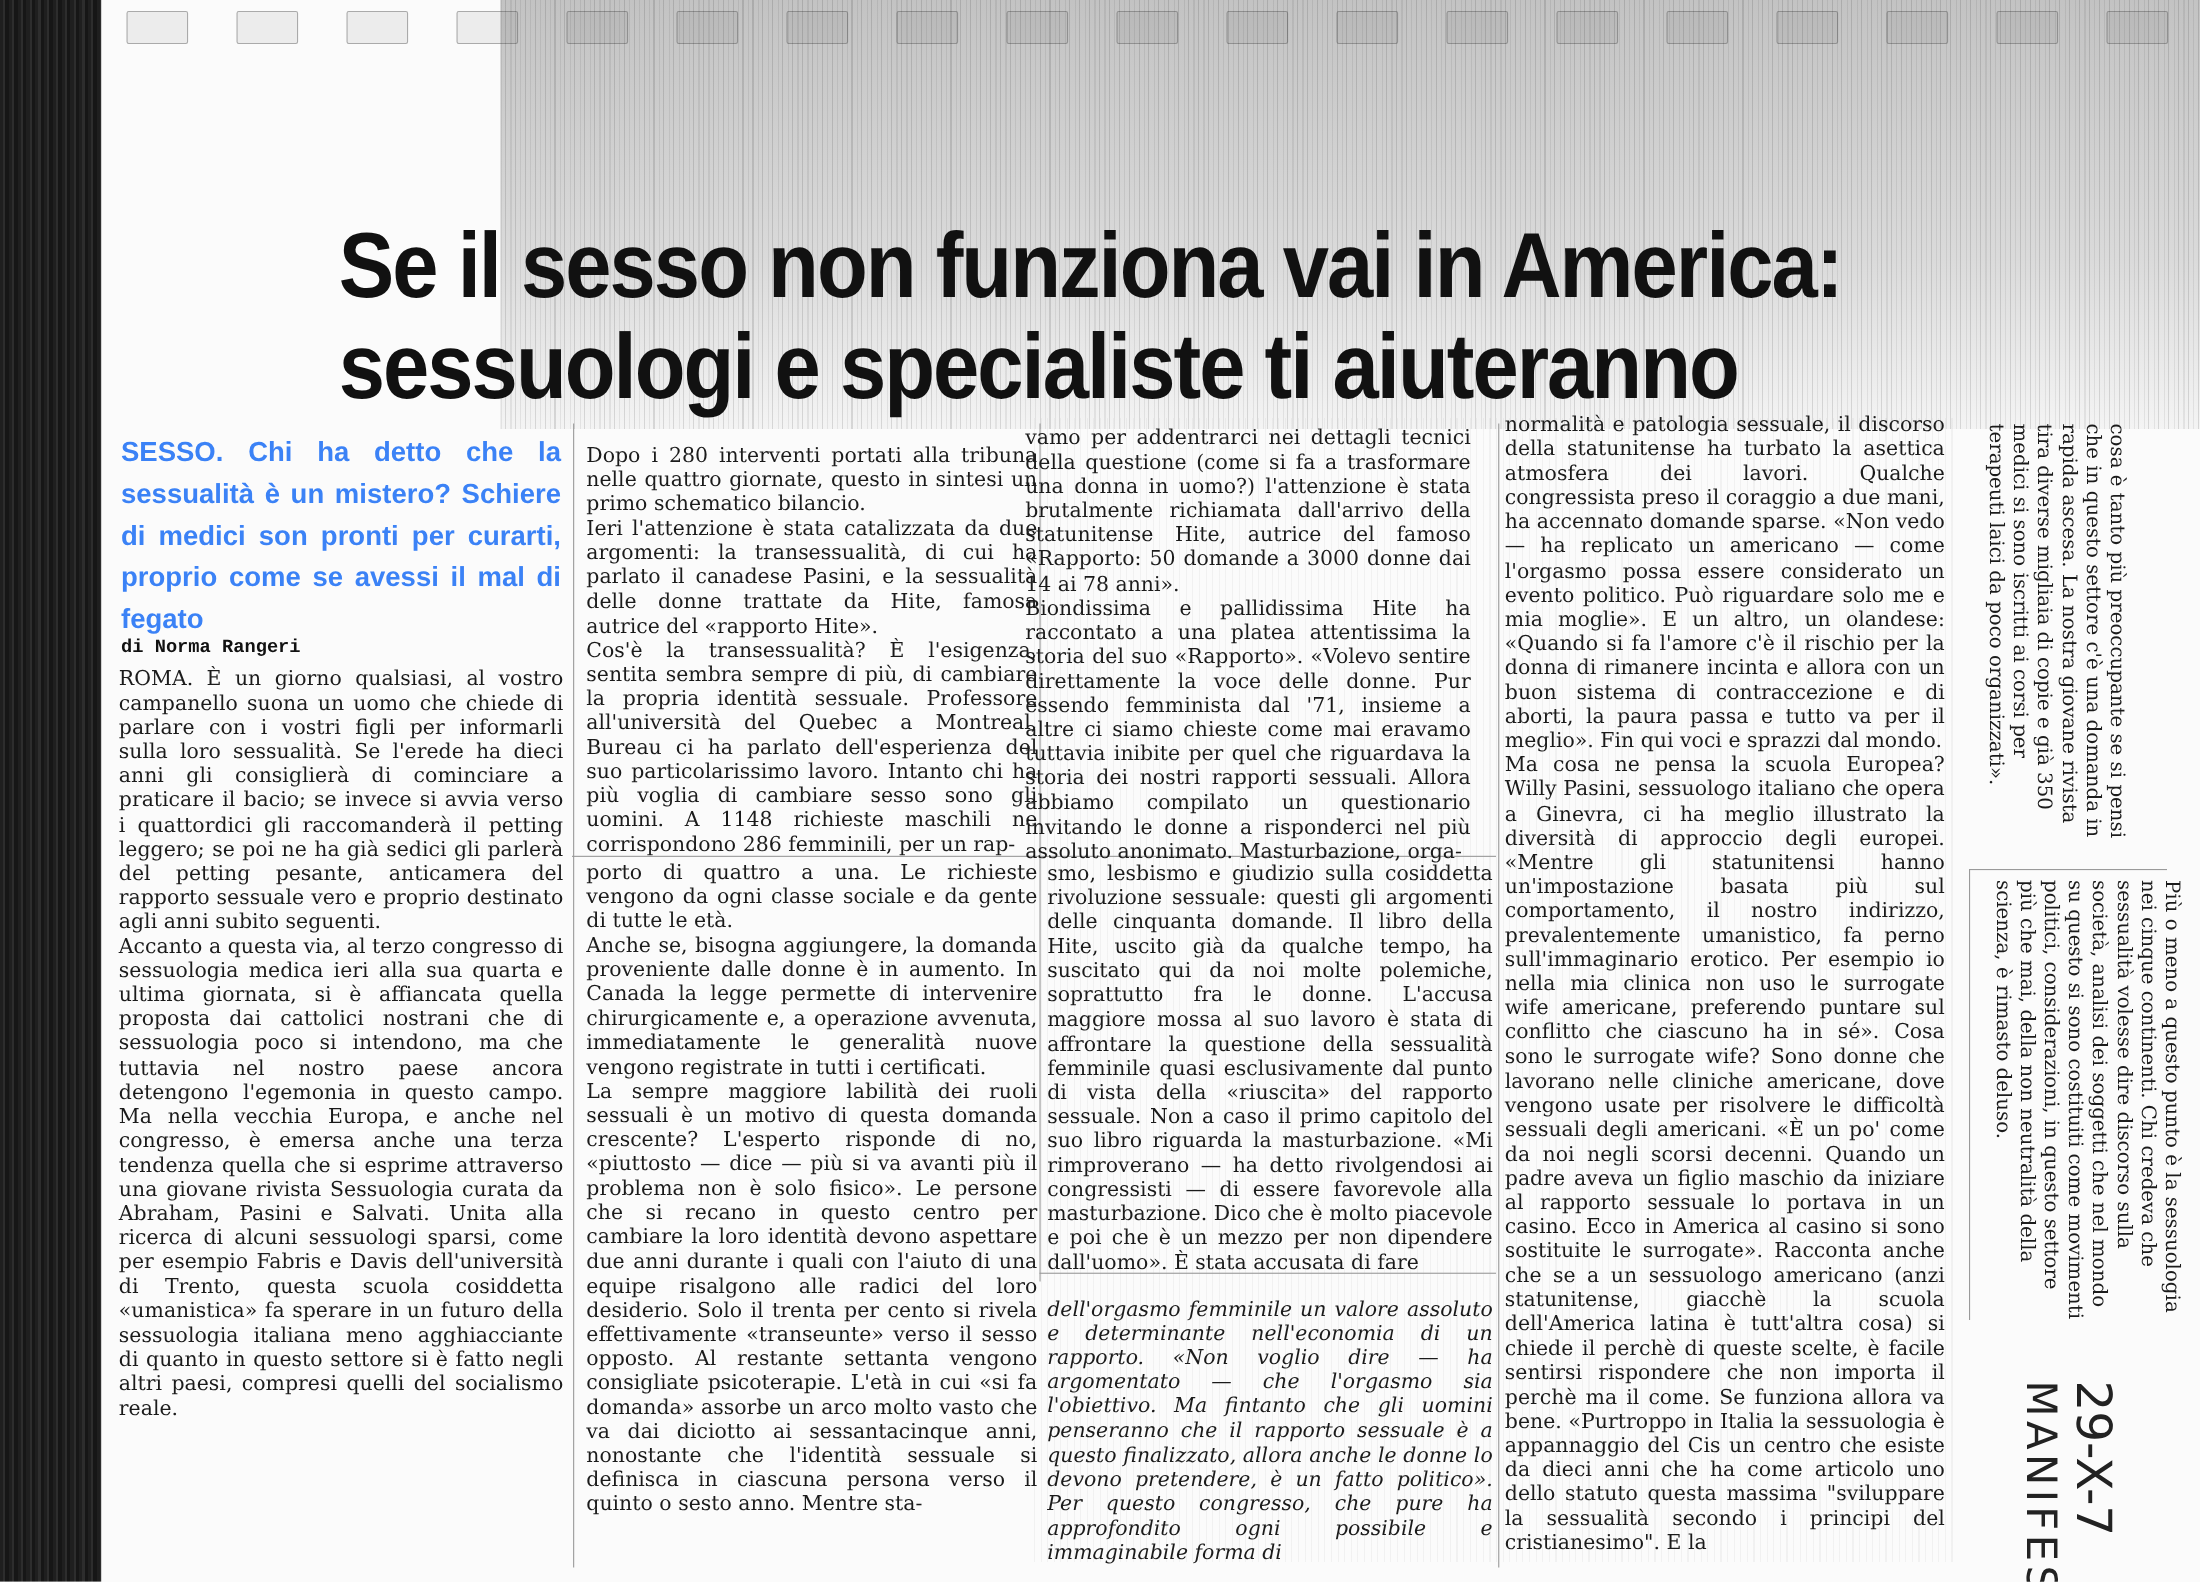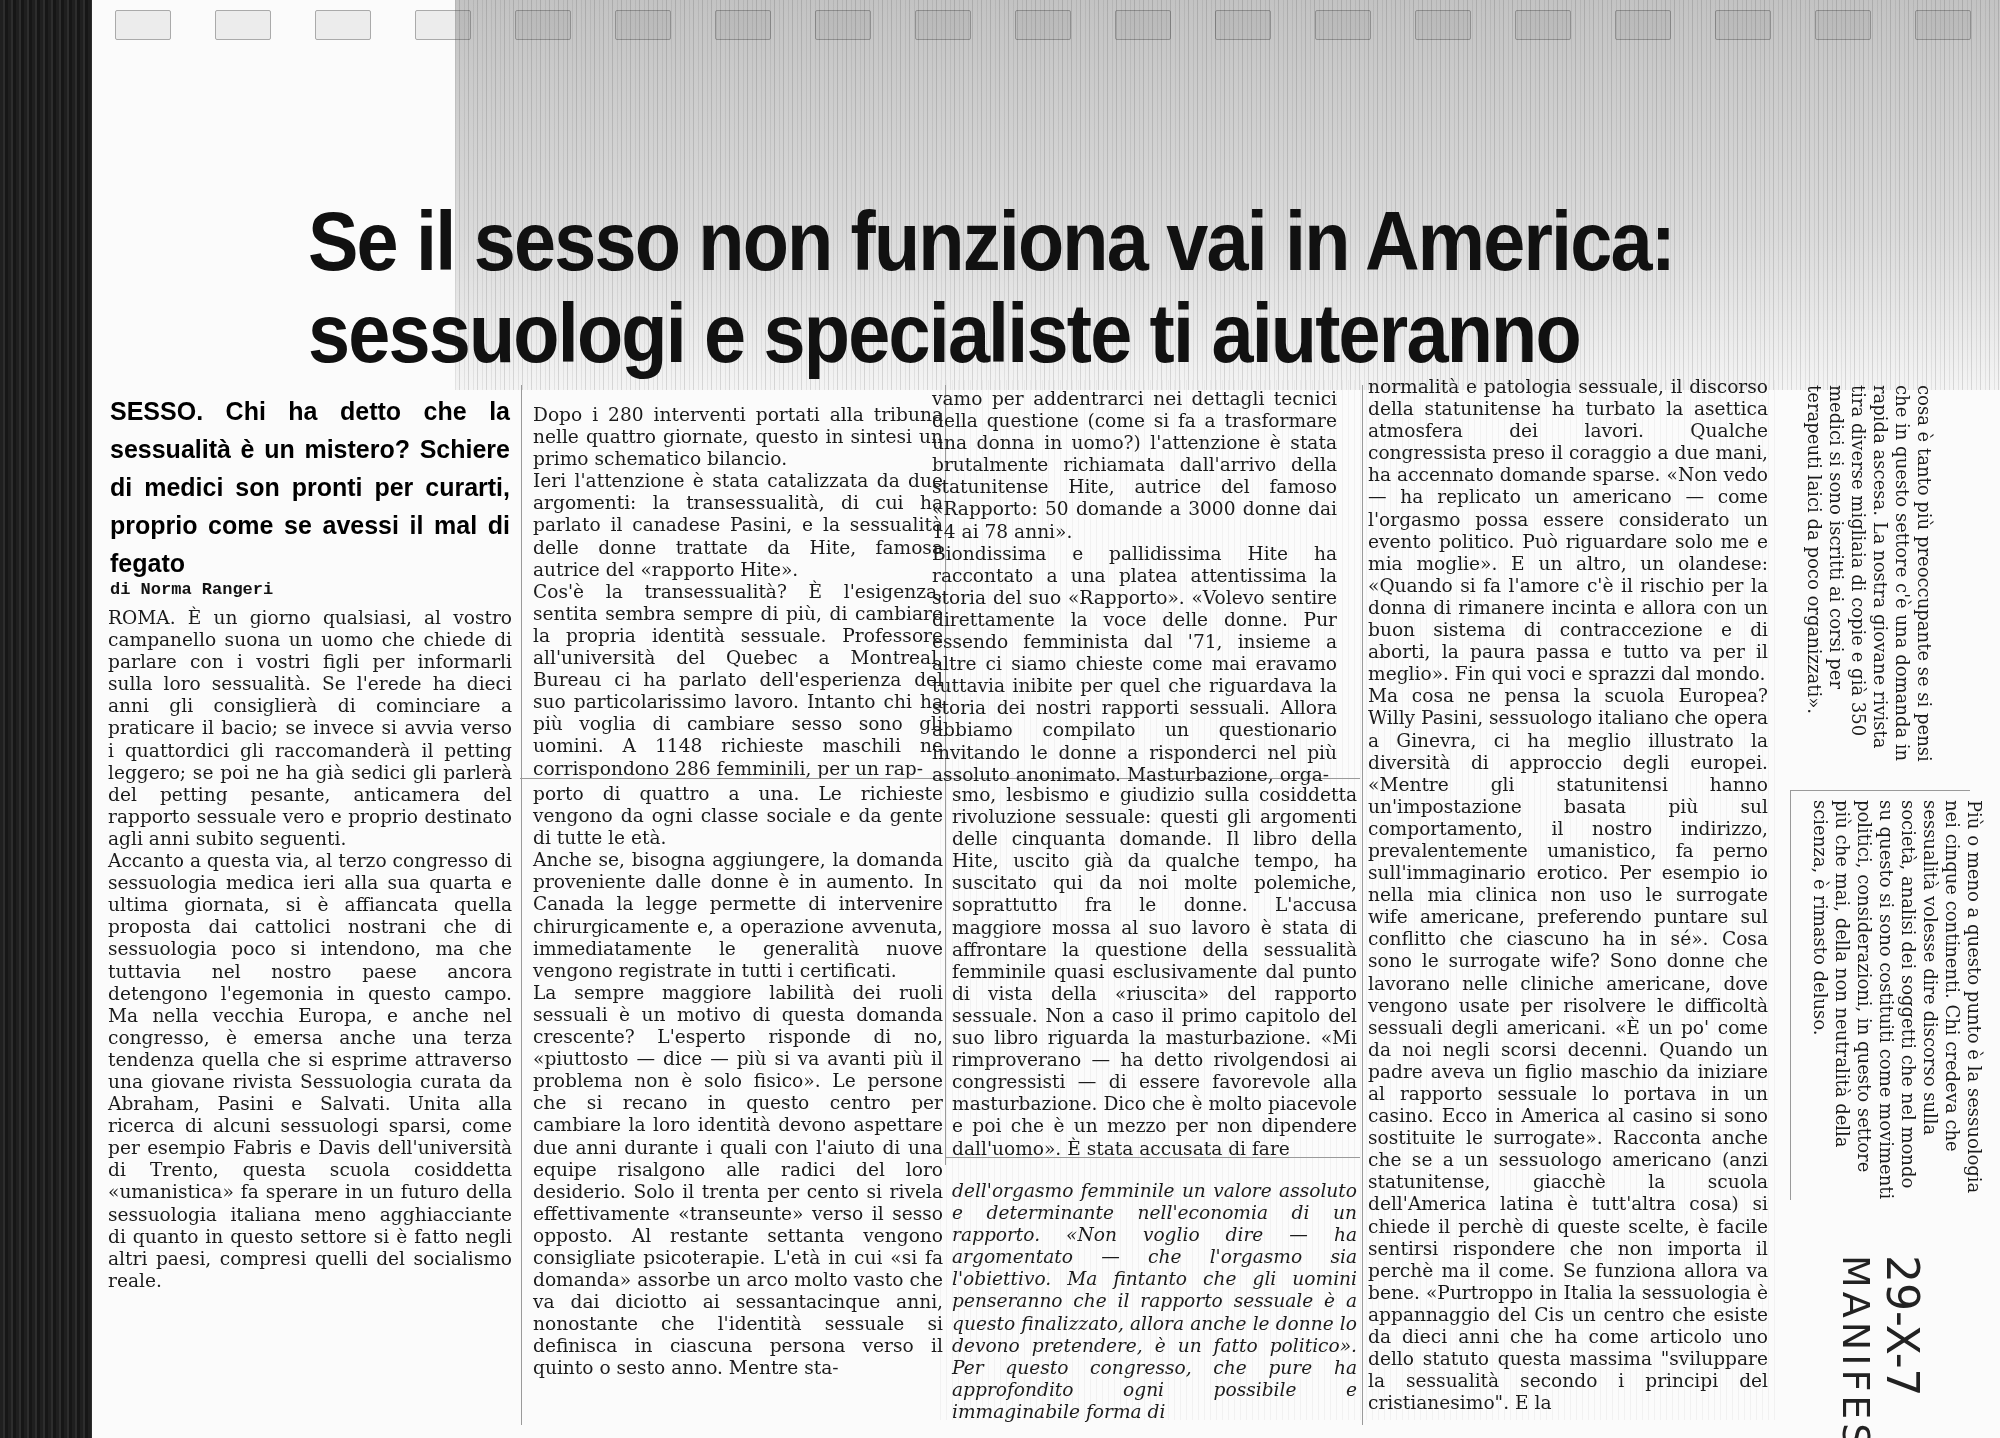--- a/index.html
+++ b/index.html
@@ -35,21 +35,21 @@
   .headline div { white-space:nowrap; }
   .col {
     position:absolute; font-size:18.6px; line-height:22.1px; text-align:justify;
     font-family:"DejaVu Serif", serif; color:#1b1b1b;
   }
   .col p { margin:0; text-indent:0; }
   .col p + p { margin-top:0; }
   .deck {
     position:absolute; left:110px; top:392px; width:400px;
     font-family:"Liberation Sans", sans-serif; font-weight:bold; font-size:25px; line-height:38px;
-    color:#000000; text-align:justify;
+    color:#3b82f6; text-align:justify;
   }
   .byline {
     position:absolute; left:110px; top:580px; width:400px;
     font-family:Liberation Mono, monospace; font-weight:bold; font-size:17px; color:#111;
   }
   .col1 { left:108px; top:607px; width:404px; }
   .col2a { left:533px; top:404px; width:410px; }
   .col2b { left:533px; top:783px; width:410px; }
   .col3a { left:932px; top:388px; width:405px; }
   .col3b { left:952px; top:784px; width:405px; }

